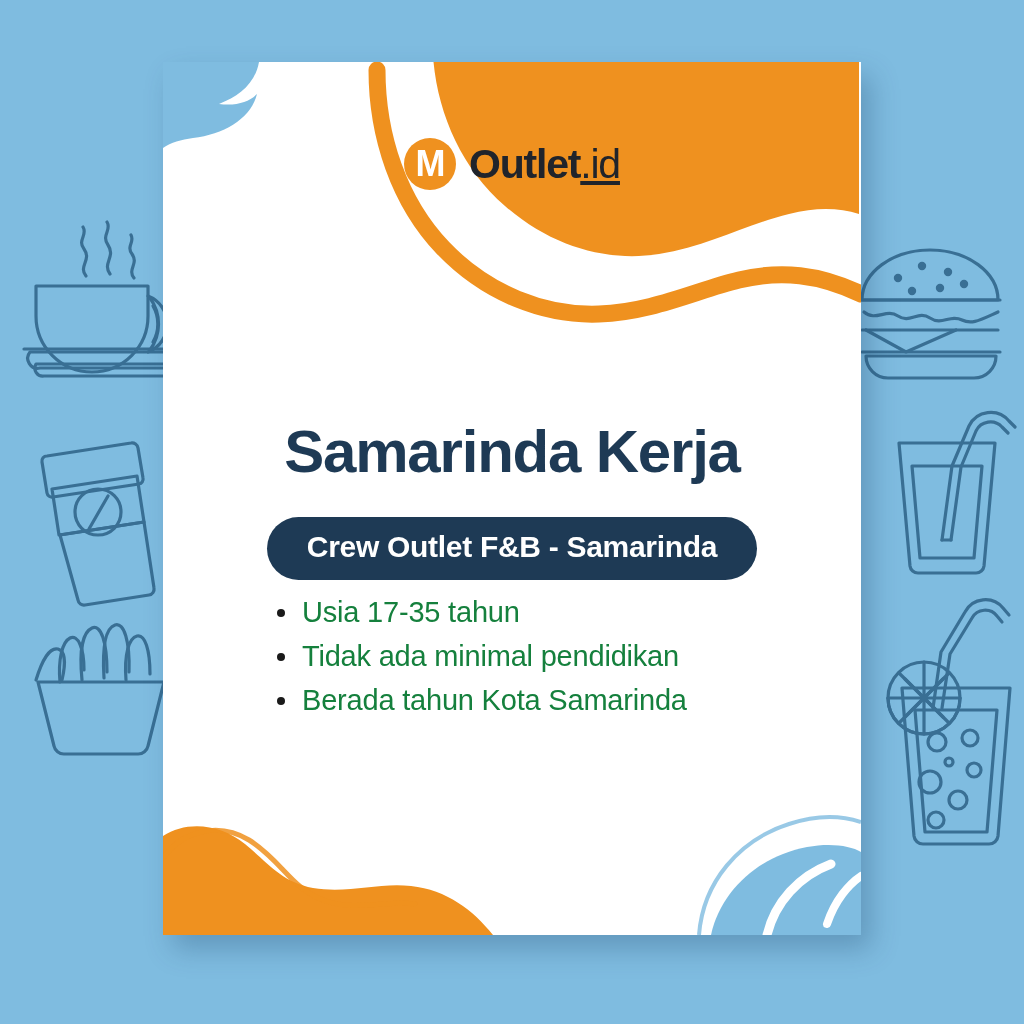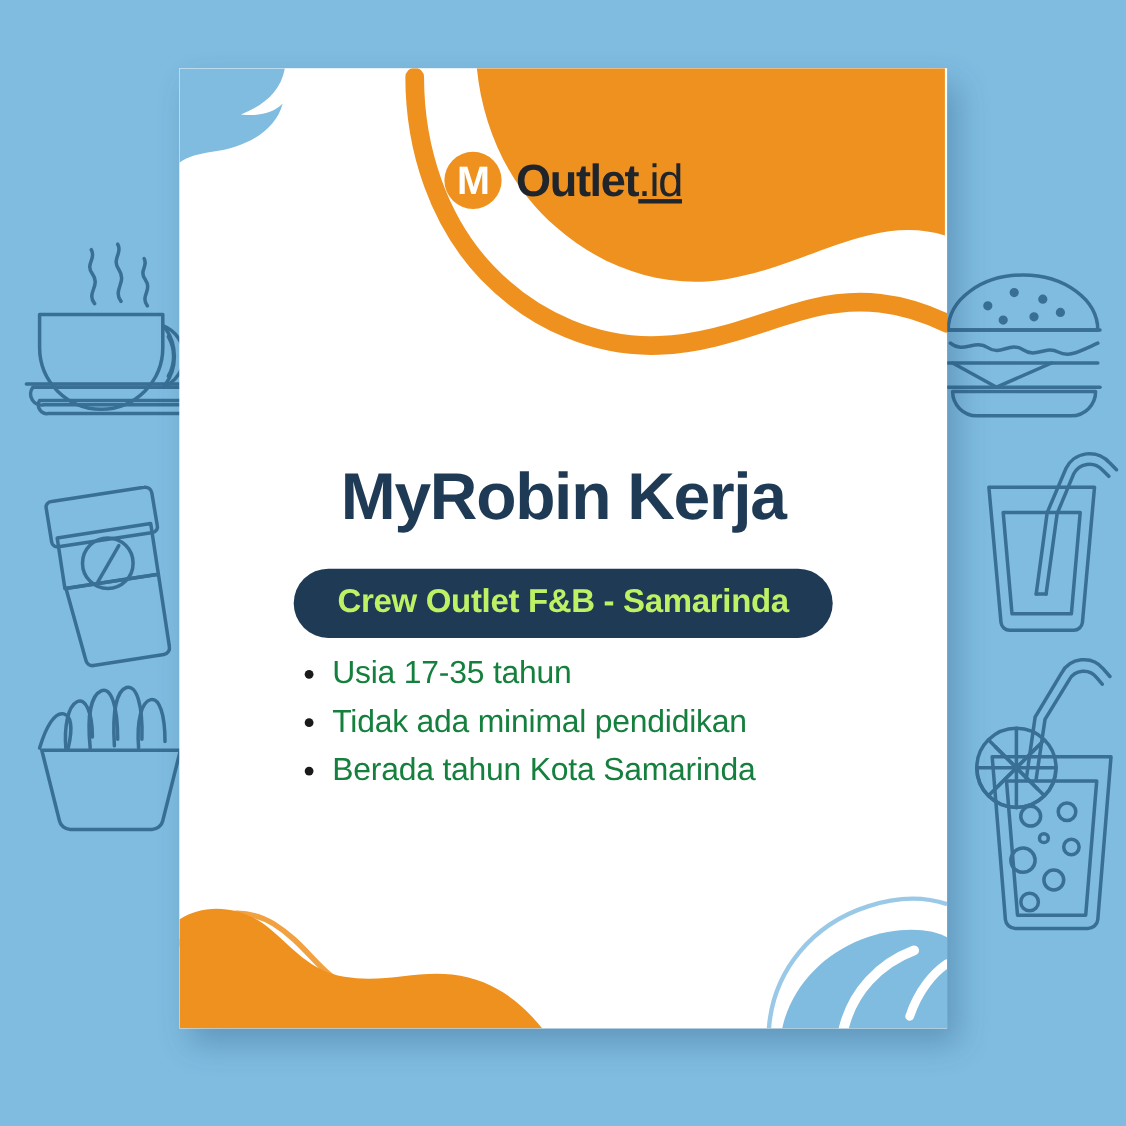--- a/index.html
+++ b/index.html
@@ -86,21 +86,21 @@
 
   
   .pill-wrap {
     position:absolute;
     left:0; top:455px;
     width:698px;
     display:flex; justify-content:center;
   }
   .pill {
     background:#1E3A55;
-    color:#bef264;
+    color:#ffffff;
     border-radius:40px;
     padding:13px 40px 16px 40px;
     font-size:30px;
     font-weight:bold;
     letter-spacing:-0.3px;
     white-space:nowrap;
   }
 
   
   .req-list {
@@ -229,21 +229,21 @@
 
   <div id="card-content">
 
     <div class="logo-row">
       <span class="logo-mark">
         <span>M</span>
       </span>
       <span class="logo-text"><span>Outlet</span><span class="lt-dim">.id</span></span>
     </div>
 
-    <div class="headline">MyRobin Kerja</div>
+    <div class="headline">Samarinda Kerja</div>
 
     <div class="pill-wrap">
       <div class="pill">Crew Outlet F&amp;B - Samarinda</div>
     </div>
 
     <ul class="req-list">
       <li>Usia 17-35 tahun</li>
       <li>Tidak ada minimal pendidikan</li>
       <li>Berada tahun Kota Samarinda</li>
     </ul>

